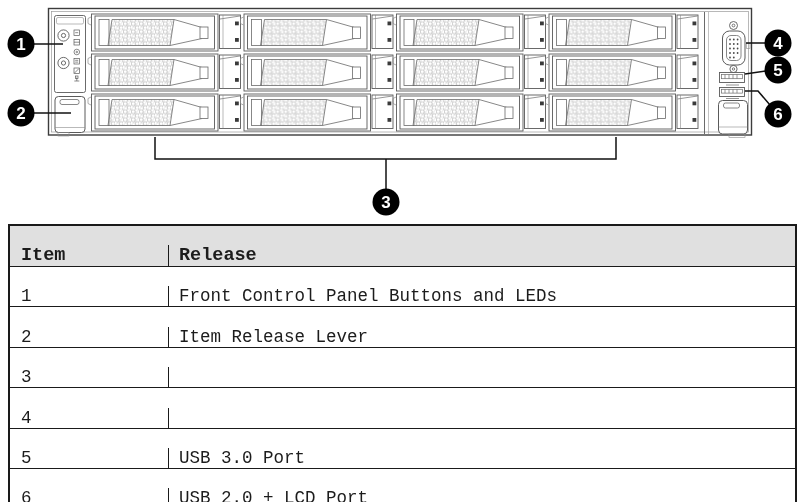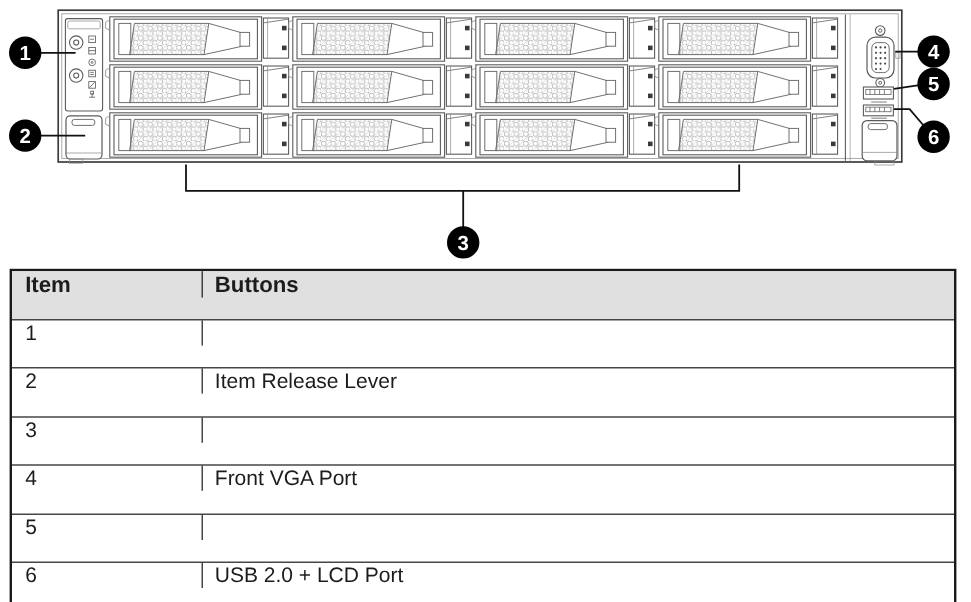--- a/index.html
+++ b/index.html
@@ -12,21 +12,21 @@
   #diagram{position:absolute;left:0;top:0;}
   .callout-num{
     font-family:"Liberation Sans","DejaVu Sans",sans-serif;
     font-weight:bold;font-size:17px;fill:#ffffff;
   }
   
   .spec-table{
     position:absolute;left:8px;top:224px;width:789px;
     border:2px solid #1a1a1a;box-sizing:border-box;background:#ffffff;
   }
-  .t-row{display:flex;align-items:flex-start;height:39.4px;border-top:1.5px solid #1a1a1a;}
+  .t-row{display:flex;align-items:flex-end;height:39.4px;border-top:1.5px solid #1a1a1a;font-family:Liberation Mono, monospace;}
   .t-row.header{height:40px;border-top:none;background:#e0e0e0;font-weight:bold;}
   .c-item{
     width:159px;flex:0 0 159px;border-right:1.5px solid #1a1a1a;
     display:flex;align-items:center;padding-left:11px;box-sizing:border-box;
     font-size:17.5px;
   }
   .c-feature{
     flex:1;display:flex;align-items:center;padding-left:10px;box-sizing:border-box;
     font-size:17.5px;
   }
@@ -254,36 +254,37 @@
   </g>
   <g>
     <circle cx="778" cy="114" r="13.5" fill="#000000"></circle>
     <text class="callout-num" x="778" y="120" text-anchor="middle">6</text>
   </g>
 </svg>
 
 <div class="spec-table">
   <div class="t-row header">
     <div class="c-item">Item</div>
-    <div class="c-feature">Buttons</div>
+    <div class="c-feature">Release</div>
   </div>
   <div class="t-row">
     <div class="c-item">1</div>
+    <div class="c-feature">Front Control Panel Buttons and LEDs</div>
   </div>
   <div class="t-row">
     <div class="c-item">2</div>
     <div class="c-feature">Item Release Lever</div>
   </div>
   <div class="t-row">
     <div class="c-item">3</div>
   </div>
   <div class="t-row">
     <div class="c-item">4</div>
-    <div class="c-feature">Front VGA Port</div>
   </div>
   <div class="t-row">
     <div class="c-item">5</div>
+    <div class="c-feature">USB 3.0 Port</div>
   </div>
   <div class="t-row">
     <div class="c-item">6</div>
     <div class="c-feature">USB 2.0 + LCD Port</div>
   </div>
 </div>
 
 </body></html>

